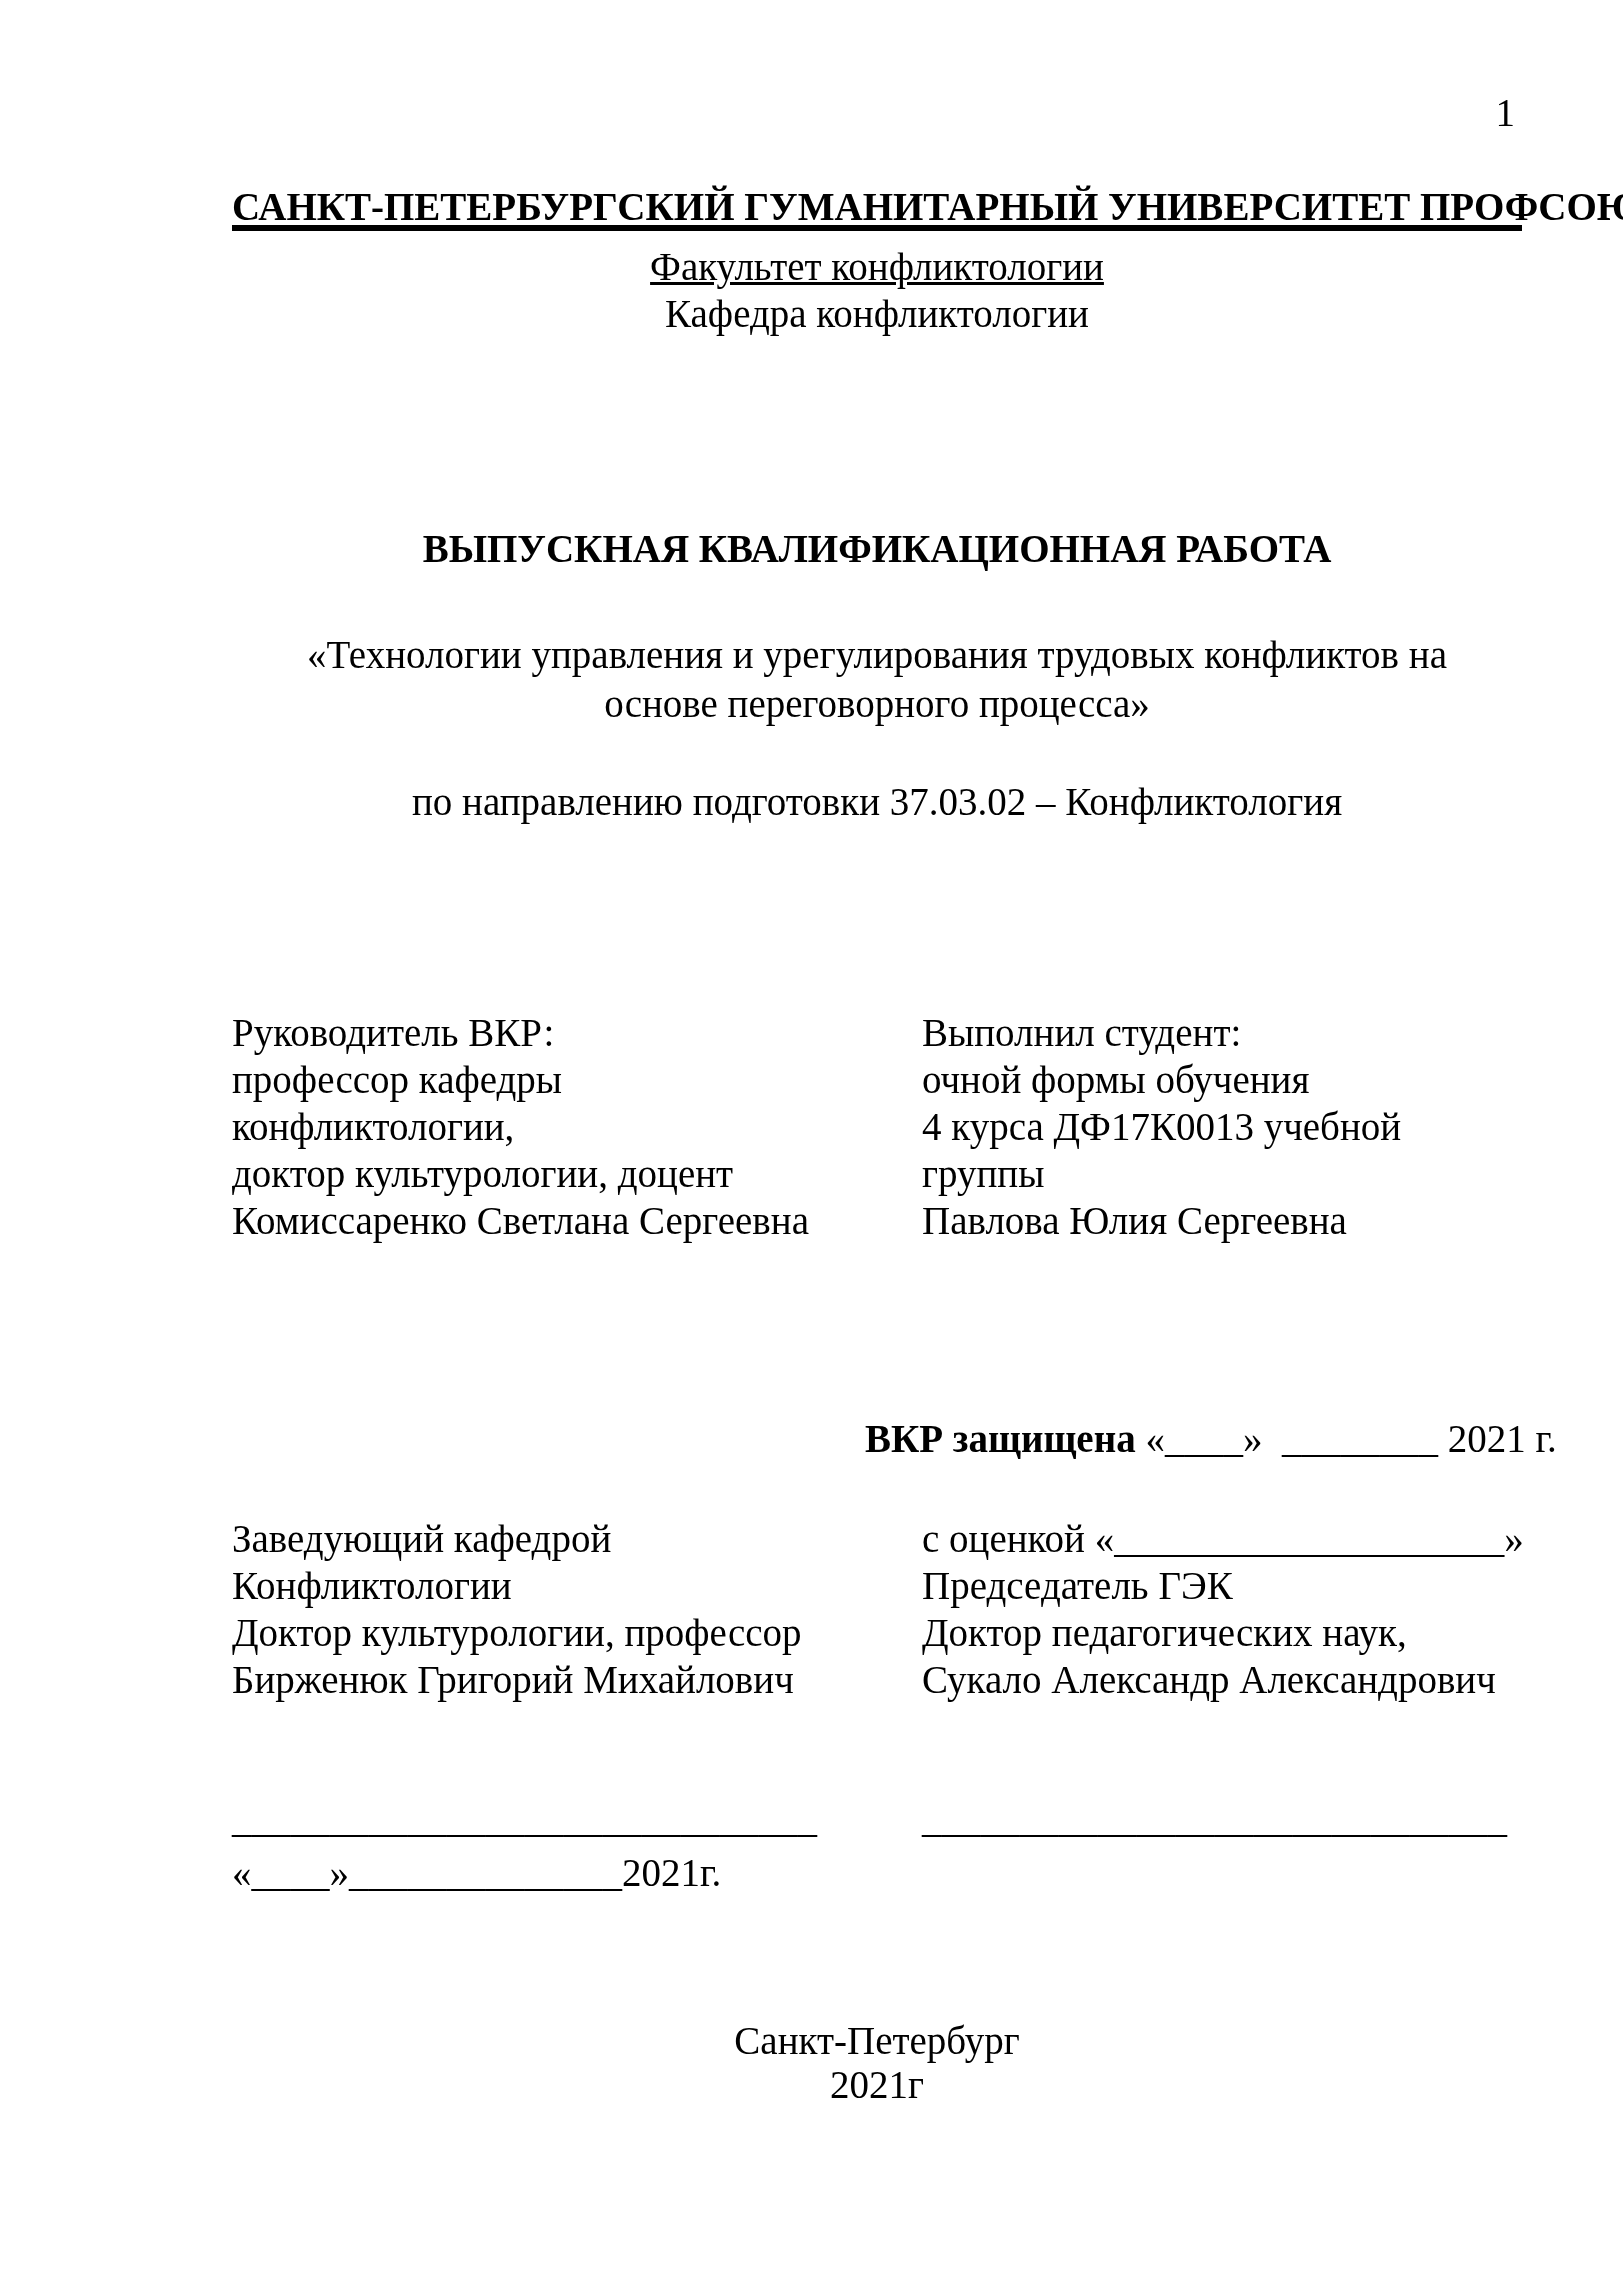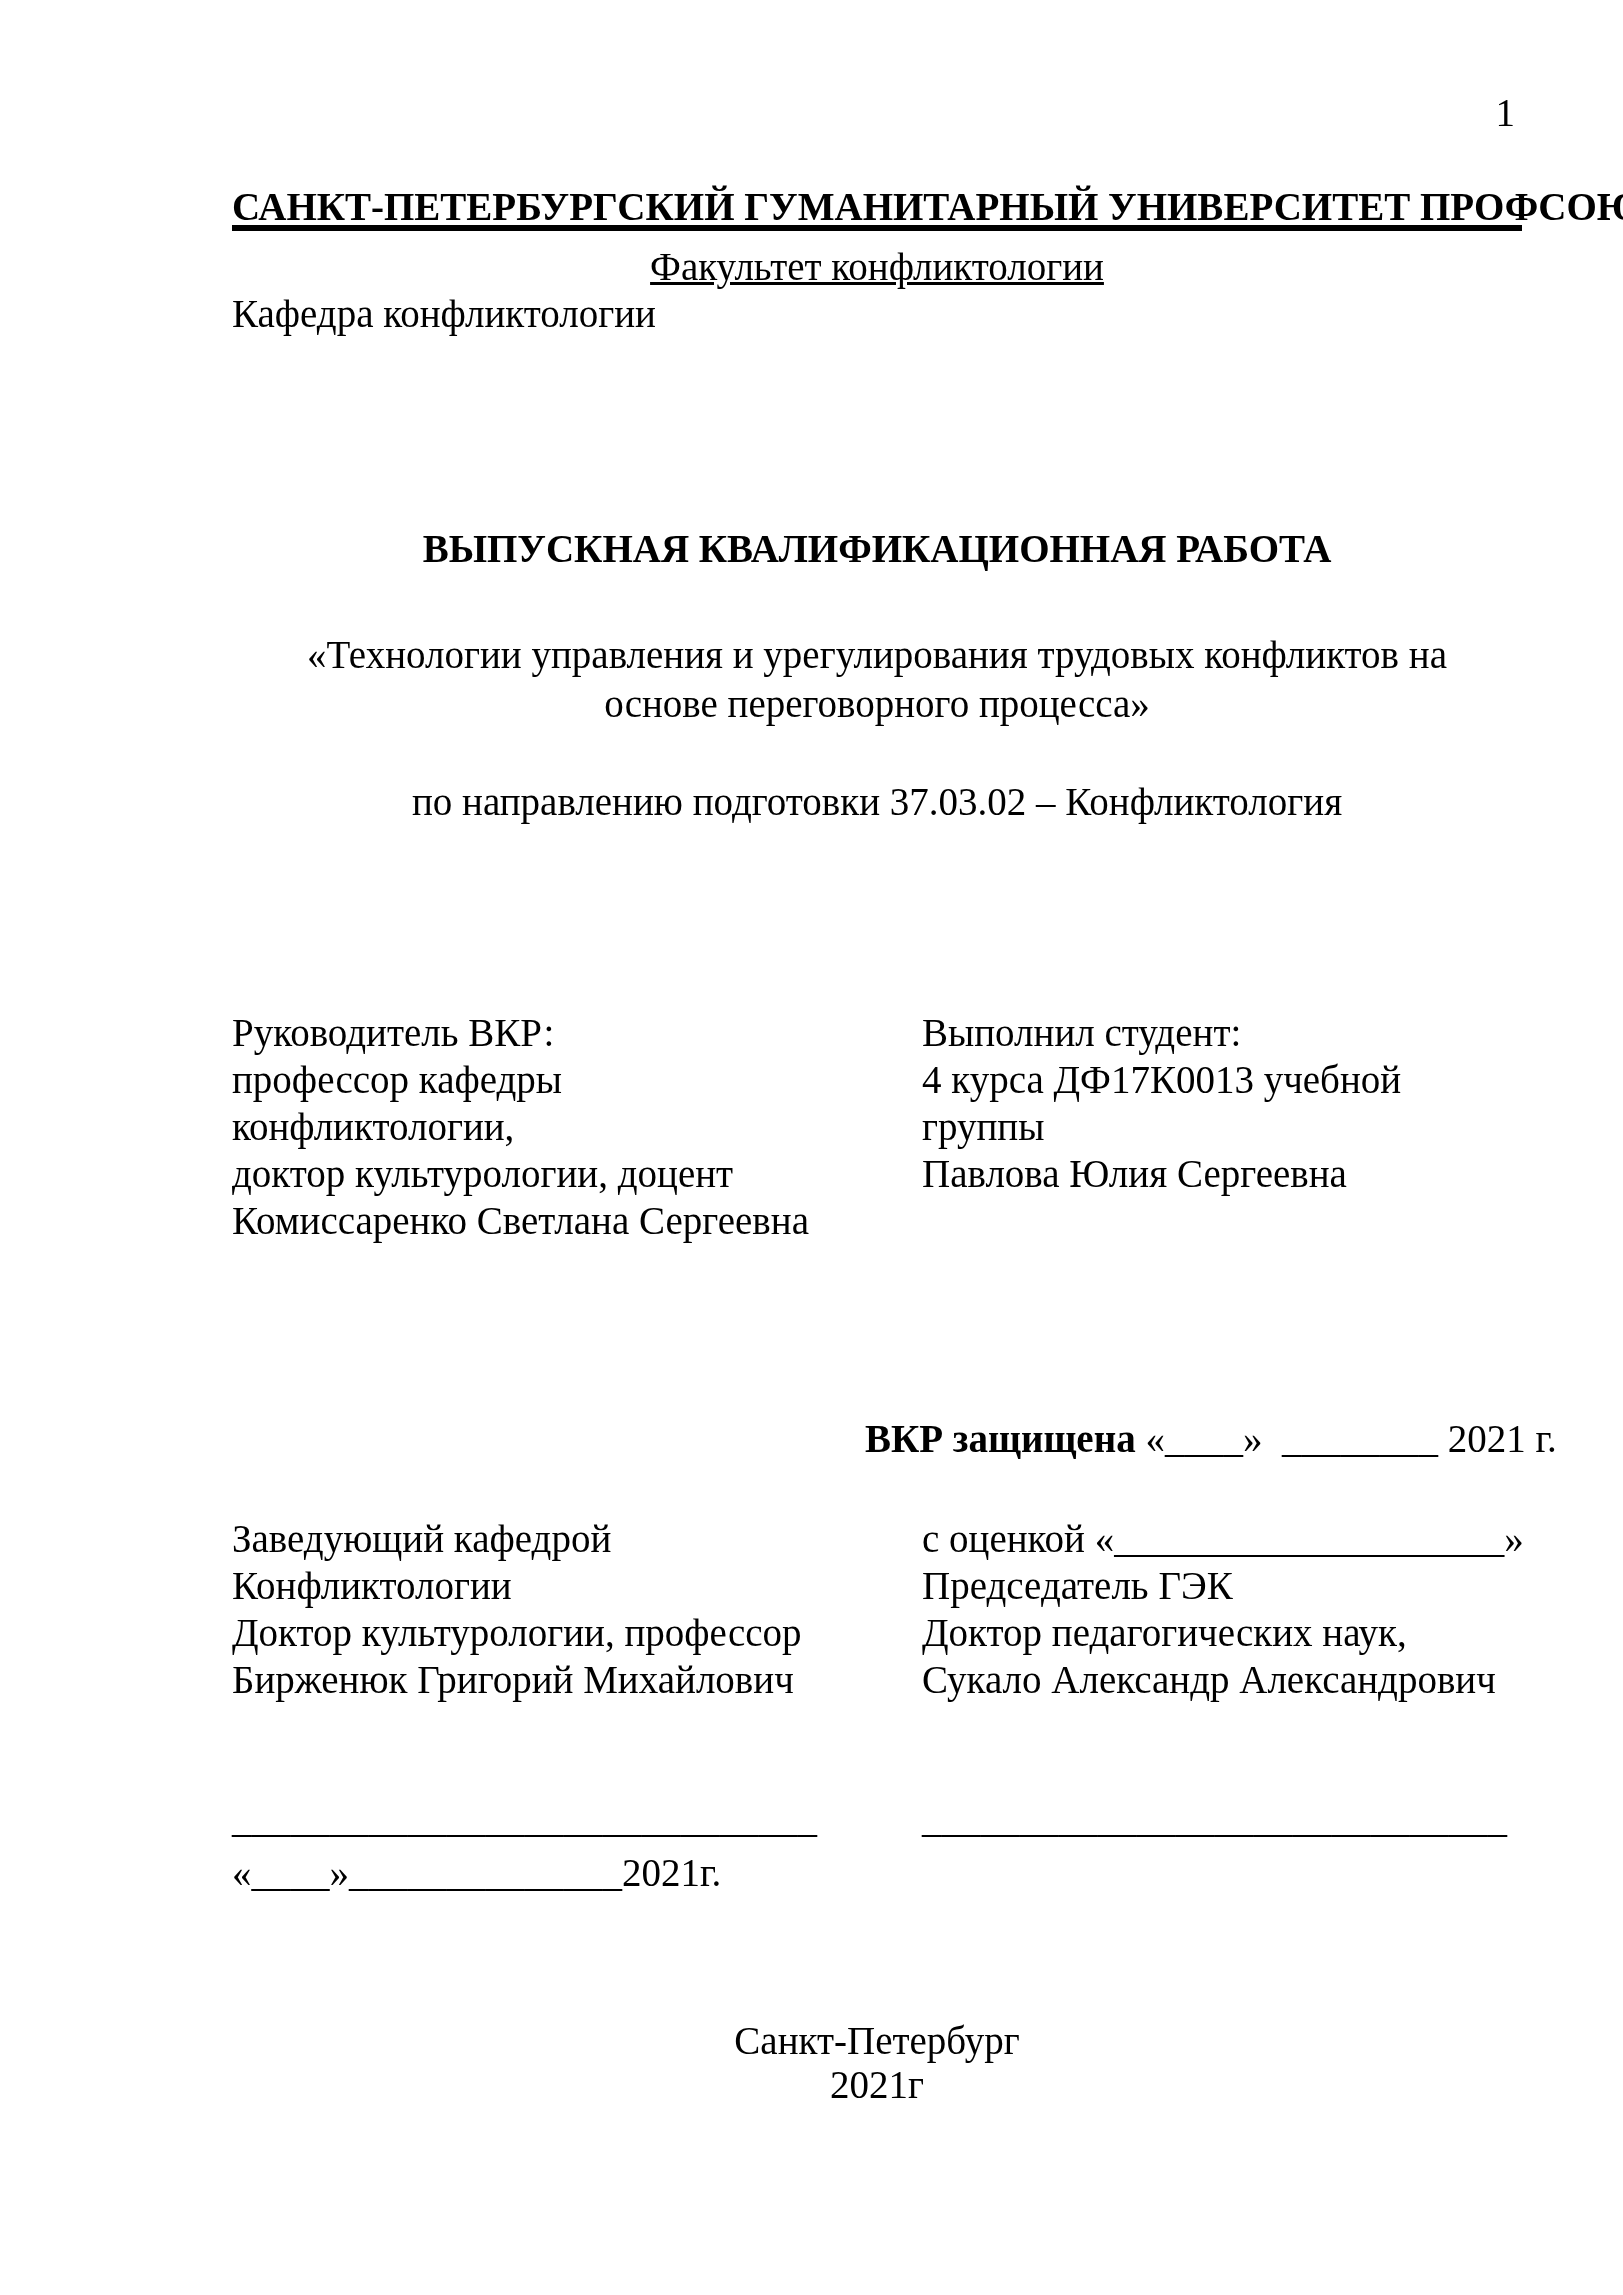--- a/index.html
+++ b/index.html
@@ -7,21 +7,21 @@
     position:relative;
     width:1623px; height:2295px;
     background:#ffffff;
     color:#000;
     font-family:"Liberation Serif","DejaVu Serif",serif;
     font-size:39px;
     overflow:hidden;
   }
   .abs  { position:absolute; }
   .ctr  { left:232px; width:1290px; text-align:center; }
-  .rgt  { left:232px; width:1290px; text-align:left; }
+  .rgt  { left:232px; width:1290px; text-align:center; }
   .bold { font-weight:bold; }
   .nw   { white-space:nowrap; }
   .pre  { white-space:pre; }
   .block { line-height:47px; white-space:nowrap; }
   .rule {
     left:232px; width:1290px; height:0;
     border-top:6.3px solid #000;
   }
   .titleblock { line-height:49px; }
   .specblock  { line-height:43px; }
@@ -53,20 +53,21 @@
   <div class="abs block" style="left:232px; top:1009px;">
     <div>Руководитель ВКР:</div>
     <div>профессор кафедры</div>
     <div>конфликтологии,</div>
     <div>доктор культурологии, доцент</div>
     <div>Комиссаренко Светлана Сергеевна</div>
   </div>
 
   <div class="abs block" style="left:922px; top:1009px;">
     <div>Выполнил студент:</div>
+    <div>очной формы обучения</div>
     <div>4 курса ДФ17К0013 учебной</div>
     <div>группы</div>
     <div>Павлова Юлия Сергеевна</div>
   </div>
 
   <div class="abs pre nw" style="left:826px; top:1371px;">
     <span class="bold">ВКР защищена</span><span> «____»  ________ 2021 г.</span>
   </div>
 
   <div class="abs block" style="left:232px; top:1515px;">

